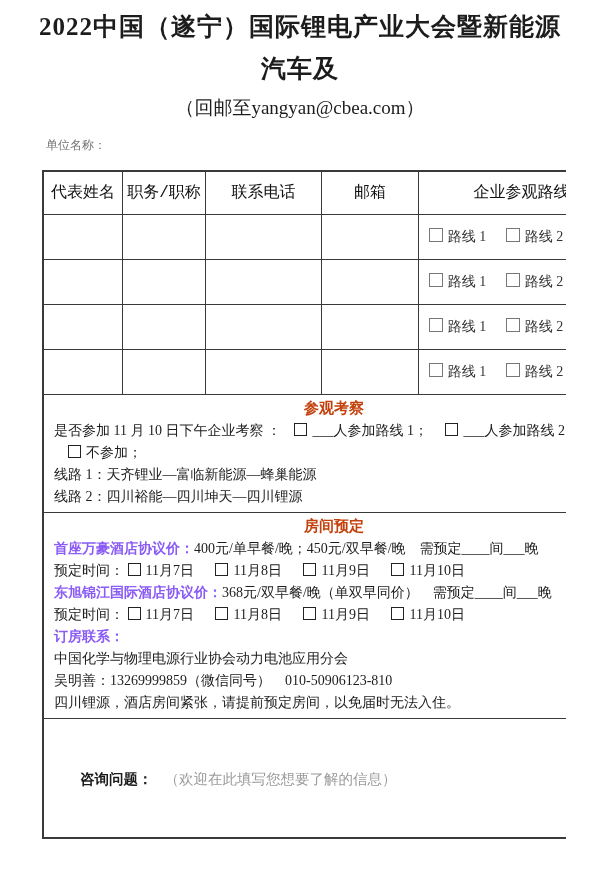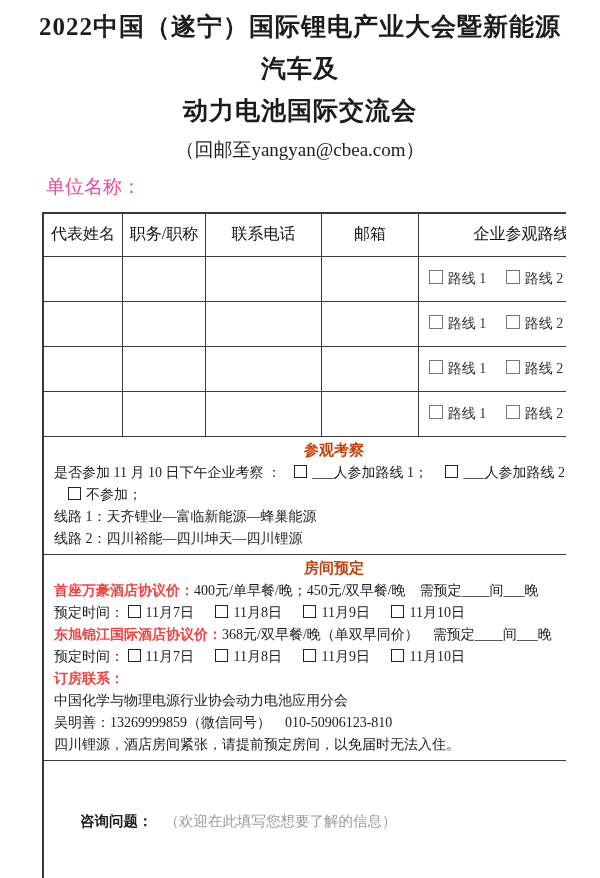--- a/index.html
+++ b/index.html
@@ -5,57 +5,56 @@
   html,body{margin:0;padding:0;background:#fff;}
   .page{
     width:532px;height:878px;margin:0 auto;background:#fff;
     font-family:"Liberation Serif","DejaVu Serif",serif;
     color:#1c1c1c;position:relative;overflow:hidden;box-sizing:border-box;
     padding-top:6px;
   }
   .title-line{ text-align:center;font-weight:bold;font-size:25px;line-height:42px;letter-spacing:1px;}
   .subtitle{ text-align:center;font-weight:bold;font-size:27px;line-height:44px;letter-spacing:2px;}
   .mail-note{ text-align:center;font-size:19px;line-height:36px;}
-  .org-label{ font-size:19px;line-height:26px;margin:6px 0 0 12px;color:#ec4899;}
+  .org-label{ font-size:12px;line-height:26px;margin:6px 0 0 12px;color:#737373;}
   table.form{
     border-collapse:collapse;margin:12px 8px 0 8px;width:584px;
     table-layout:fixed;
   }
   table.form td,table.form th{ border:1px solid #3a3a3a;box-sizing:border-box;}
   table.form{ border:2px solid #3a3a3a;}
-  th.hdr{ font-size:16px;font-weight:normal;text-align:center;height:43px;color:#111;}
+  th.hdr{ font-size:16px;font-weight:normal;text-align:center;height:43px;color:#111;font-family:Liberation Mono, monospace;}
   td.blank{ height:45px;}
   td.routes{ font-size:14px;color:#333;text-align:left;padding-left:10px;}
   .cb{
     display:inline-block;width:12px;height:12px;border:1px solid #777;
     background:#fff;vertical-align:-1px;margin-right:5px;
   }
   .cb.dark{ border-color:#222;width:11px;height:11px;}
   .route-opt{ white-space:nowrap;}
   .route-opt + .route-opt{ margin-left:16px;}
   td.section{ padding:2px 10px 4px 10px;vertical-align:top;}
   .sec-title{ text-align:center;font-weight:bold;font-size:15px;line-height:23px;color:#c2410c;}
   .sec-line{ font-size:14px;line-height:22px;color:#1c1c1c;}
-  .sec-line b{ color:#ef4444;}
+  .sec-line b{ color:#8b5cf6;}
   .opt-group{ white-space:nowrap;}
   .opt-group + .opt-group{ margin-left:14px;}
   .q-gap{ margin-left:10px;}
   .need{ margin-left:14px;}
   .date-item{ white-space:nowrap;margin-right:18px;}
   td.inquiry{ height:120px;padding:8px 10px 4px 36px;border-top:2px solid #3a3a3a;}
   .inquiry-label{ font-weight:bold;font-size:14.5px;}
   .inquiry-hint{ color:#9a9a9a;font-size:14.5px;margin-left:12px;text-align:right;}
 </style>
 </head>
 <body>
 
 <div class="page">
 
   <div class="title-line">2022中国（遂宁）国际锂电产业大会暨新能源汽车及</div>
-  <div class="title-line">动力电池国际交流会</div>
   <div class="mail-note">（回邮至yangyan@cbea.com）</div>
   <div class="org-label">单位名称：</div>
 
   <table class="form">
     <colgroup>
       <col style="width:13.7%">
         <col style="width:14.2%">
         <col style="width:20%">
         <col style="width:16.6%">
         <col style="width:35.5%">

